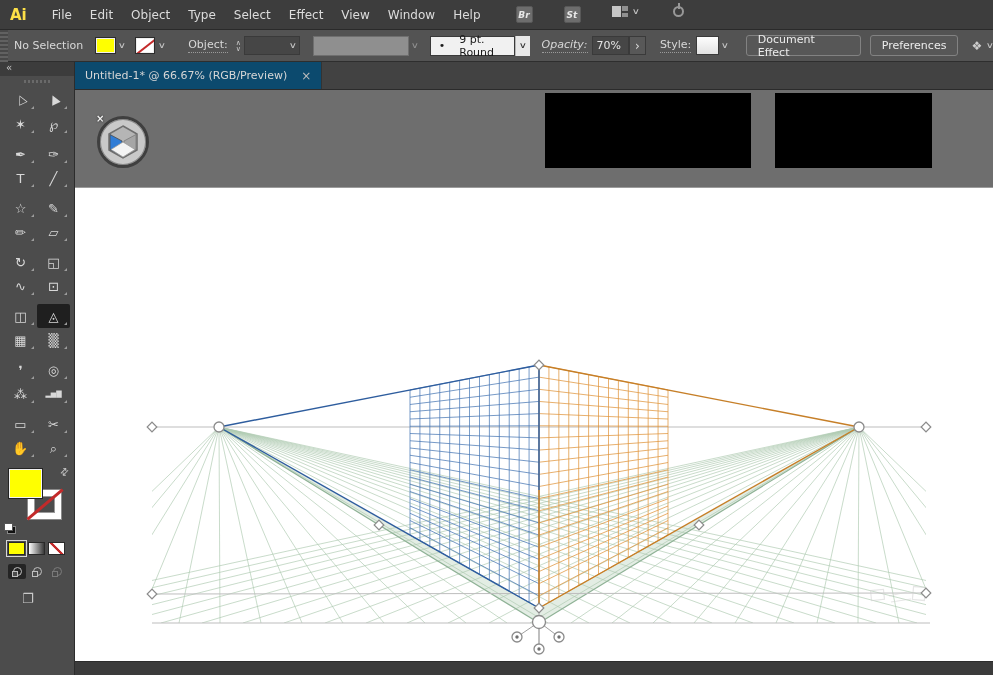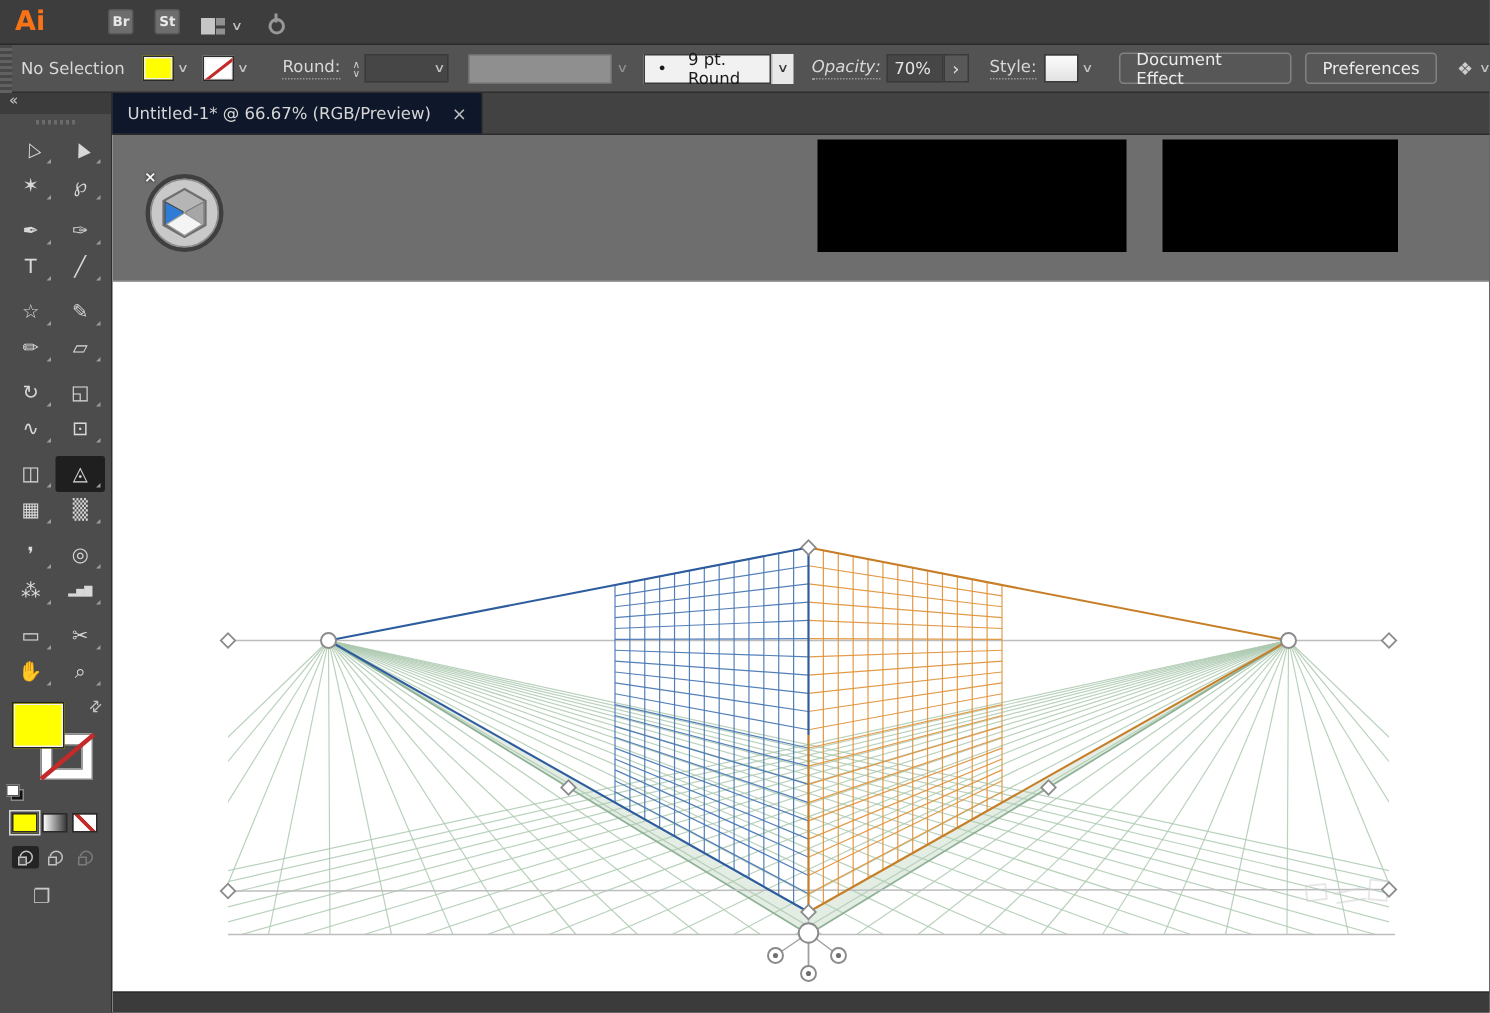--- a/index.html
+++ b/index.html
@@ -2,23 +2,23 @@
 <html><head>
 <meta charset="utf-8">
 <style>
   html,body{margin:0;padding:0;background:#222;}
   *{box-sizing:border-box;}
   body{font-family:"DejaVu Sans","Liberation Sans",sans-serif;}
   .app{position:relative;width:993px;height:675px;background:#3b3b3b;overflow:hidden;-webkit-user-select:none;user-select:none;}
 
   
   .menubar{position:absolute;left:0;top:0;width:993px;height:30px;background:#3d3d3d;display:flex;align-items:center;border-bottom:1px solid #2a2a2a;}
-  .ai-logo{margin-left:10px;margin-right:16px;font-weight:bold;font-size:18px;color:#f97316;}
+  .ai-logo{margin-left:10px;margin-right:16px;font-weight:bold;font-size:15px;color:#fde047;}
   .menu-item{padding:0 9px;font-size:12px;color:#dcdcdc;cursor:default;}
-  .mb-right{display:flex;align-items:flex-end;margin-left:26px;gap:14px;}
+  .mb-right{display:flex;align-items:flex-start;margin-left:26px;gap:31px;font-style:italic;}
   .sq-btn{width:17px;height:17px;background:#6d6d6d;border:1px solid #585858;border-radius:2px;color:#e8e8e8;font-size:9px;font-weight:bold;display:flex;align-items:center;justify-content:center;}
   .ws-icon{width:16px;height:11px;background:linear-gradient(90deg,#c6c6c6 58%,#3d3d3d 58%,#3d3d3d 64%,#909090 64%);position:relative;}
   .ws-icon::after{content:'';position:absolute;right:0;top:48%;width:36%;height:2px;background:#3d3d3d;}
   .chev{font-size:8px;color:#c3c3c3;transform:scaleX(1.4);display:inline-block;}
   .pw-icon{width:11px;height:11px;border:2px solid #989898;border-radius:50%;position:relative;margin-left:4px;}
   .pw-icon::after{content:'';position:absolute;left:50%;top:-5px;transform:translateX(-50%);width:2px;height:6px;background:#989898;}
 
   
   .controlbar{position:absolute;left:0;top:30px;width:993px;height:32px;background:#535353;border-bottom:1px solid #2e2e2e;display:flex;align-items:center;font-size:11px;color:#d8d8d8;}
   .cb-grip{position:absolute;left:0;top:0;width:8px;height:32px;background:repeating-linear-gradient(0deg,#616161 0 2px,#484848 2px 4px);}
@@ -70,40 +70,51 @@
   .mode-cell{width:18px;height:15px;display:flex;align-items:center;justify-content:center;border-radius:2px;}
   .mode-cell.active{background:#242424;}
   .mode-circ{position:relative;width:9px;height:9px;border:1px solid #c0c0c0;border-radius:50%;}
   .mode-circ::after{content:'';position:absolute;left:-2px;bottom:-2px;width:4px;height:4px;background:#4c4c4c;border:1px solid #c0c0c0;}
   .mode-cell.dim .mode-circ{opacity:.4;}
   .screen-mode{margin:12px auto 0 22px;color:#c9c9c9;font-size:13px;width:20px;}
 
   
   .workspace{position:absolute;left:75px;top:62px;right:0;bottom:0;}
   .tabstrip{height:28px;background:#424242;border-bottom:1px solid #2b2b2b;display:flex;align-items:flex-end;}
-  .doc-tab{height:27px;background:#0f172a;border-right:1px solid #333;display:flex;align-items:center;padding:0 10px;font-size:11px;color:#d6d6d6;}
+  .doc-tab{height:27px;background:#0c4a6e;border-right:1px solid #333;display:flex;align-items:center;padding:0 10px;font-size:11px;color:#d6d6d6;}
   .tab-close{margin-left:14px;color:#bdbdbd;font-size:12px;line-height:1;}
   .canvas{position:relative;width:918px;height:585px;background:#ffffff;overflow:hidden;}
   .pasteboard{position:absolute;left:0;top:0;width:918px;height:98px;background:#6e6e6e;border-bottom:1px solid #9c9c9c;}
   .art-rect{position:absolute;background:#000;}
   .art-tri{position:absolute;top:0;width:0;height:0;}
   .plane-switcher{position:absolute;left:22px;top:26px;width:52px;height:52px;}
   .ps-ring{position:absolute;inset:0;border-radius:50%;background:#c9c9c9;border:3px solid #3f3f3f;box-shadow:0 0 0 1px #8a8a8a inset;}
   .ps-close{position:absolute;left:-1px;top:-3px;color:#f5f5f5;font-size:10px;font-weight:bold;text-shadow:0 0 2px #222;}
   .ps-cube{position:absolute;left:10px;top:9px;}
   .bottom-strip{position:absolute;left:0;bottom:0;width:918px;height:14px;background:#3b3b3b;border-top:1px solid #2c2c2c;}
   #gridsvg{position:absolute;left:0;top:0;}
 </style>
 </head>
 <body>
 
 <div class="app">
 
   <div class="menubar">
     <span class="ai-logo">Ai</span>
+    <nav id="menus" style="display:flex;">
+        <span class="menu-item">File</span>
+        <span class="menu-item">Edit</span>
+        <span class="menu-item">Object</span>
+        <span class="menu-item">Type</span>
+        <span class="menu-item">Select</span>
+        <span class="menu-item">Effect</span>
+        <span class="menu-item">View</span>
+        <span class="menu-item">Window</span>
+        <span class="menu-item">Help</span>
+      </nav>
     <div class="mb-right">
       <span class="sq-btn">Br</span>
       <span class="sq-btn">St</span>
       <span style="display:flex;align-items:center;gap:5px;">
         <span class="ws-icon"></span>
         <span class="chev">∨</span>
       </span>
       <span class="pw-icon"></span>
     </div>
   </div>
@@ -112,21 +123,21 @@
     <div class="cb-grip"></div>
     <span class="cb-status">No Selection</span>
     <span class="swatch" id="cb-fill" style="margin-left: 10px; background: rgb(255, 255, 0);"></span>
     <span class="cb-chev">
         <span class="chev">∨</span>
       </span>
     <span class="swatch sw-none" style="margin-left:6px;"></span>
     <span class="cb-chev">
         <span class="chev">∨</span>
       </span>
-    <span class="dot-lbl" style="margin-left:20px;">Round:</span>
+    <span class="dot-lbl" style="margin-left:20px;">Object:</span>
     <span class="stepper">
         <span>∧</span>
         <span>∨</span>
       </span>
     <span class="combo-dark" style="width:57px;margin-left:3px;">
         <span class="chev">∨</span>
       </span>
     <span class="combo-gray" style="width:97px;margin-left:13px;"></span>
     <span class="cb-chev">
         <span class="chev" style="color:#8f8f8f;">∨</span>

